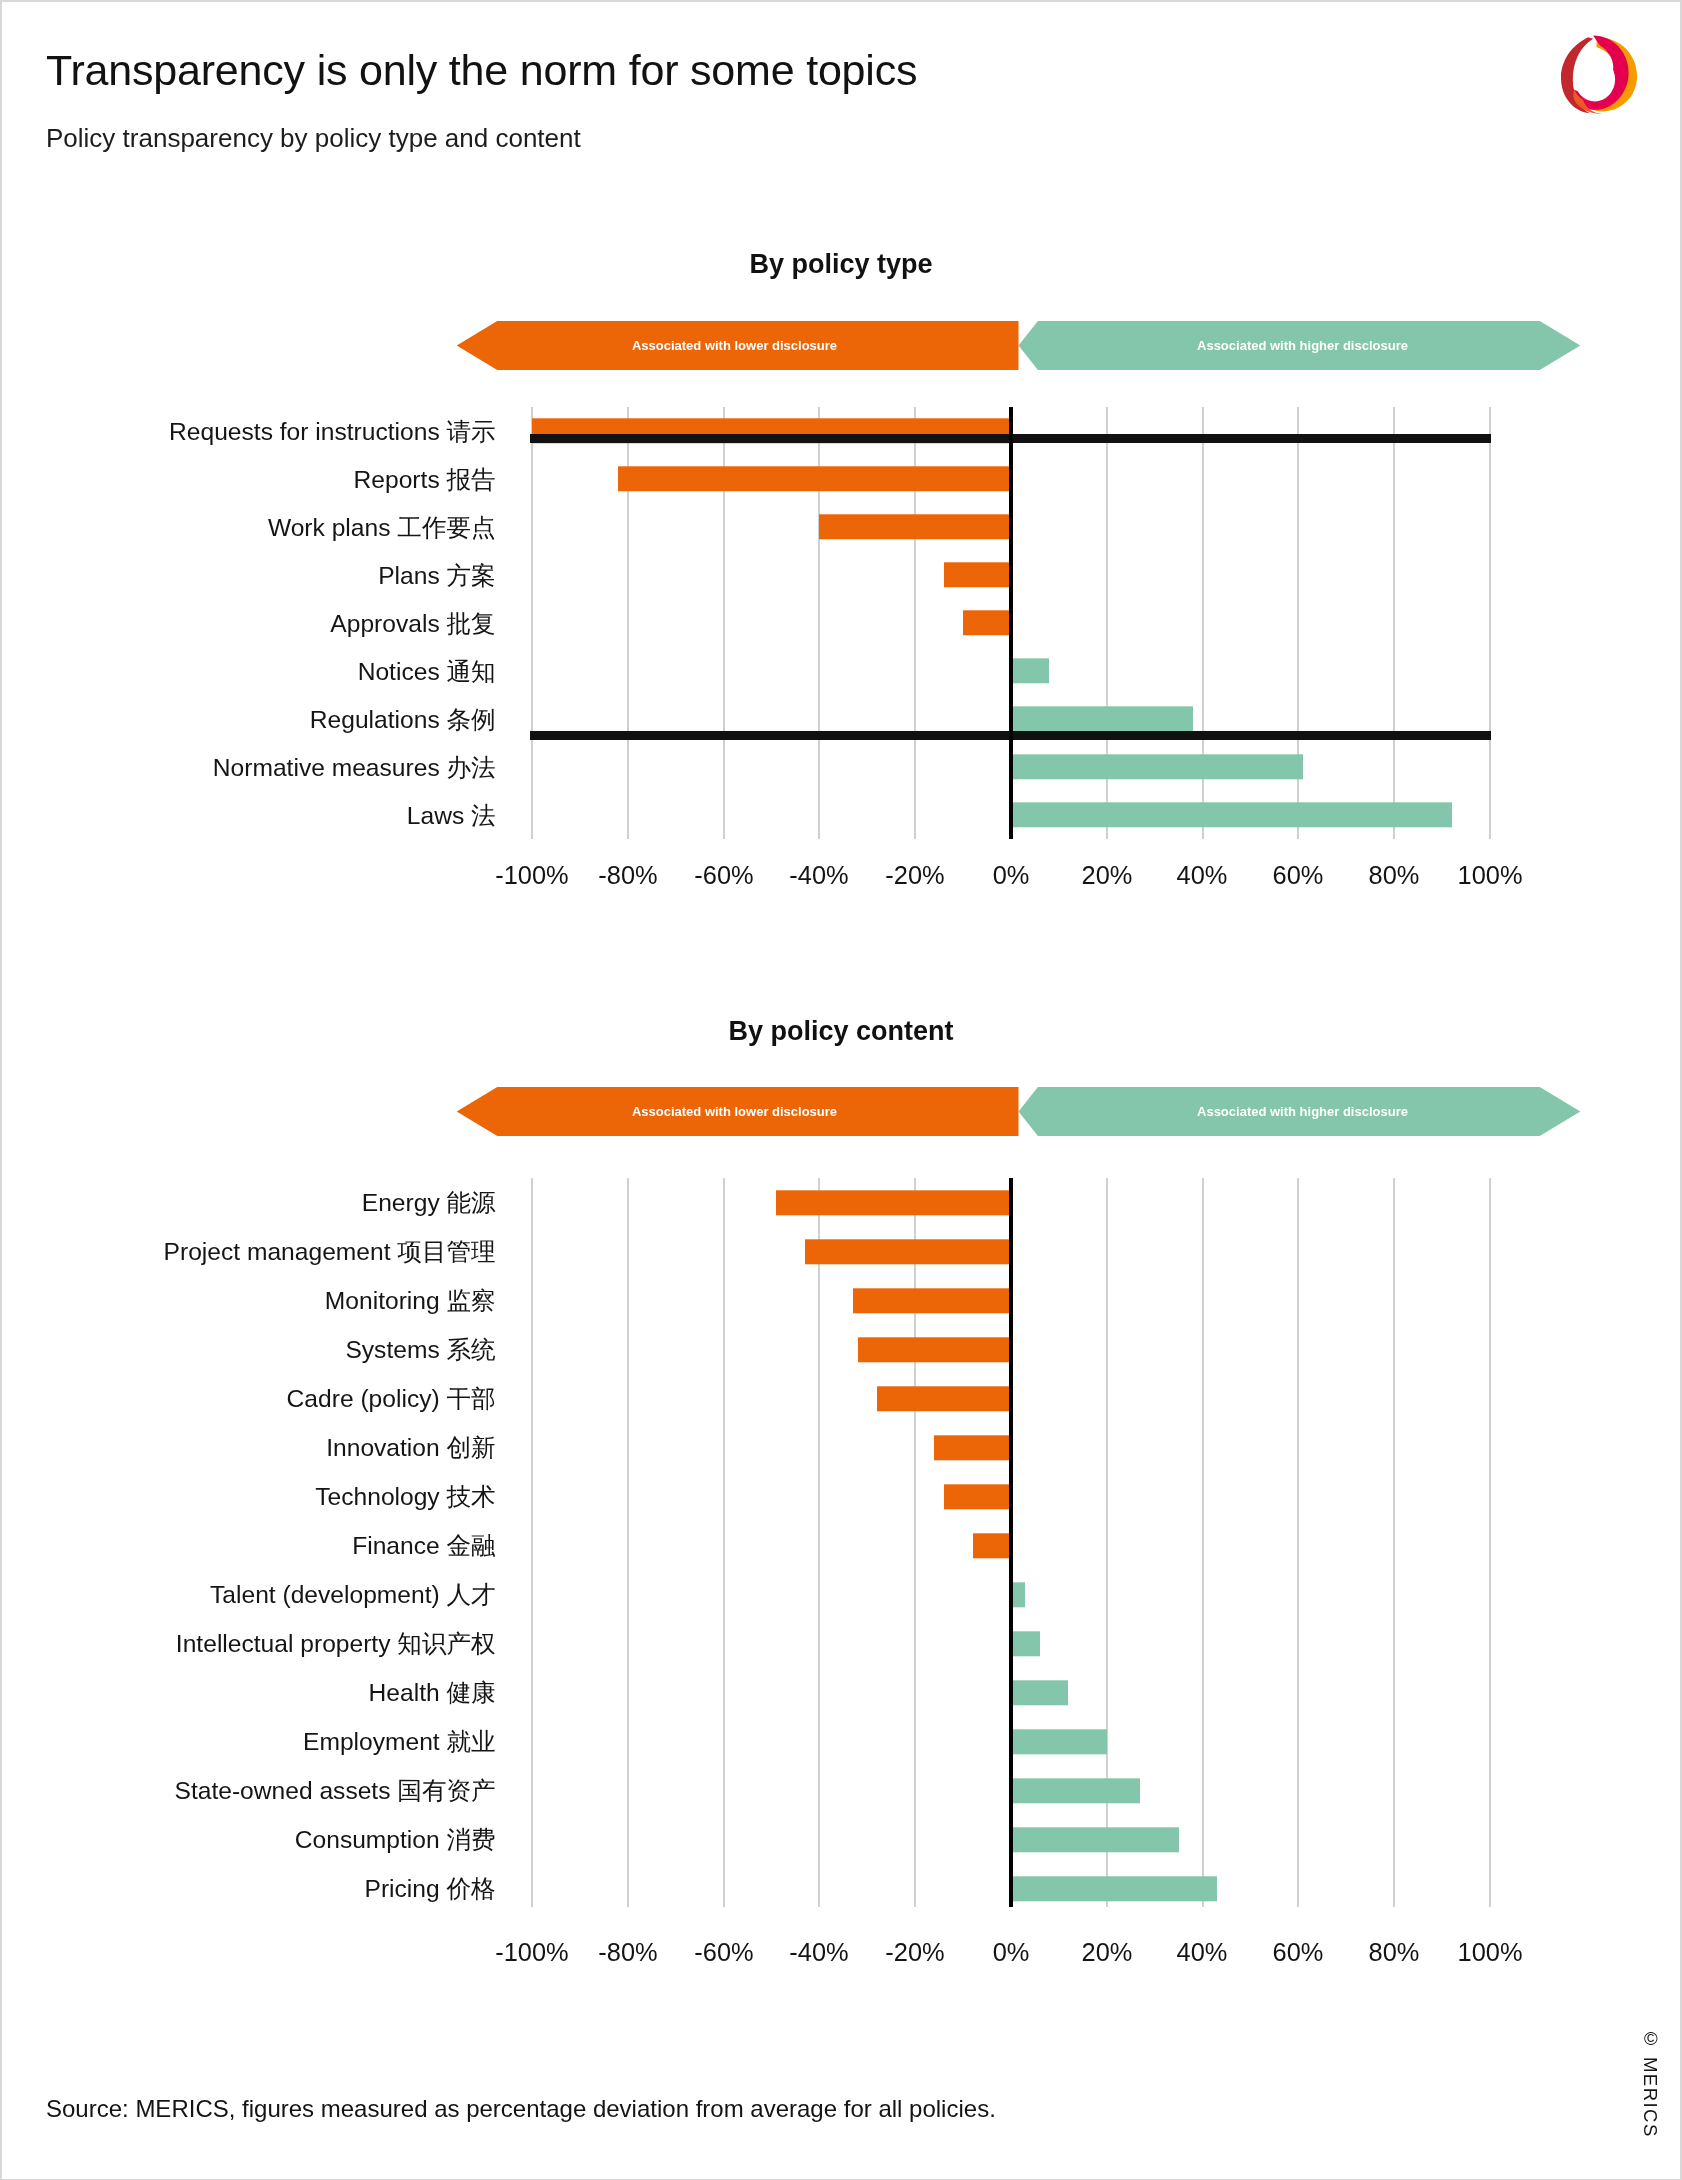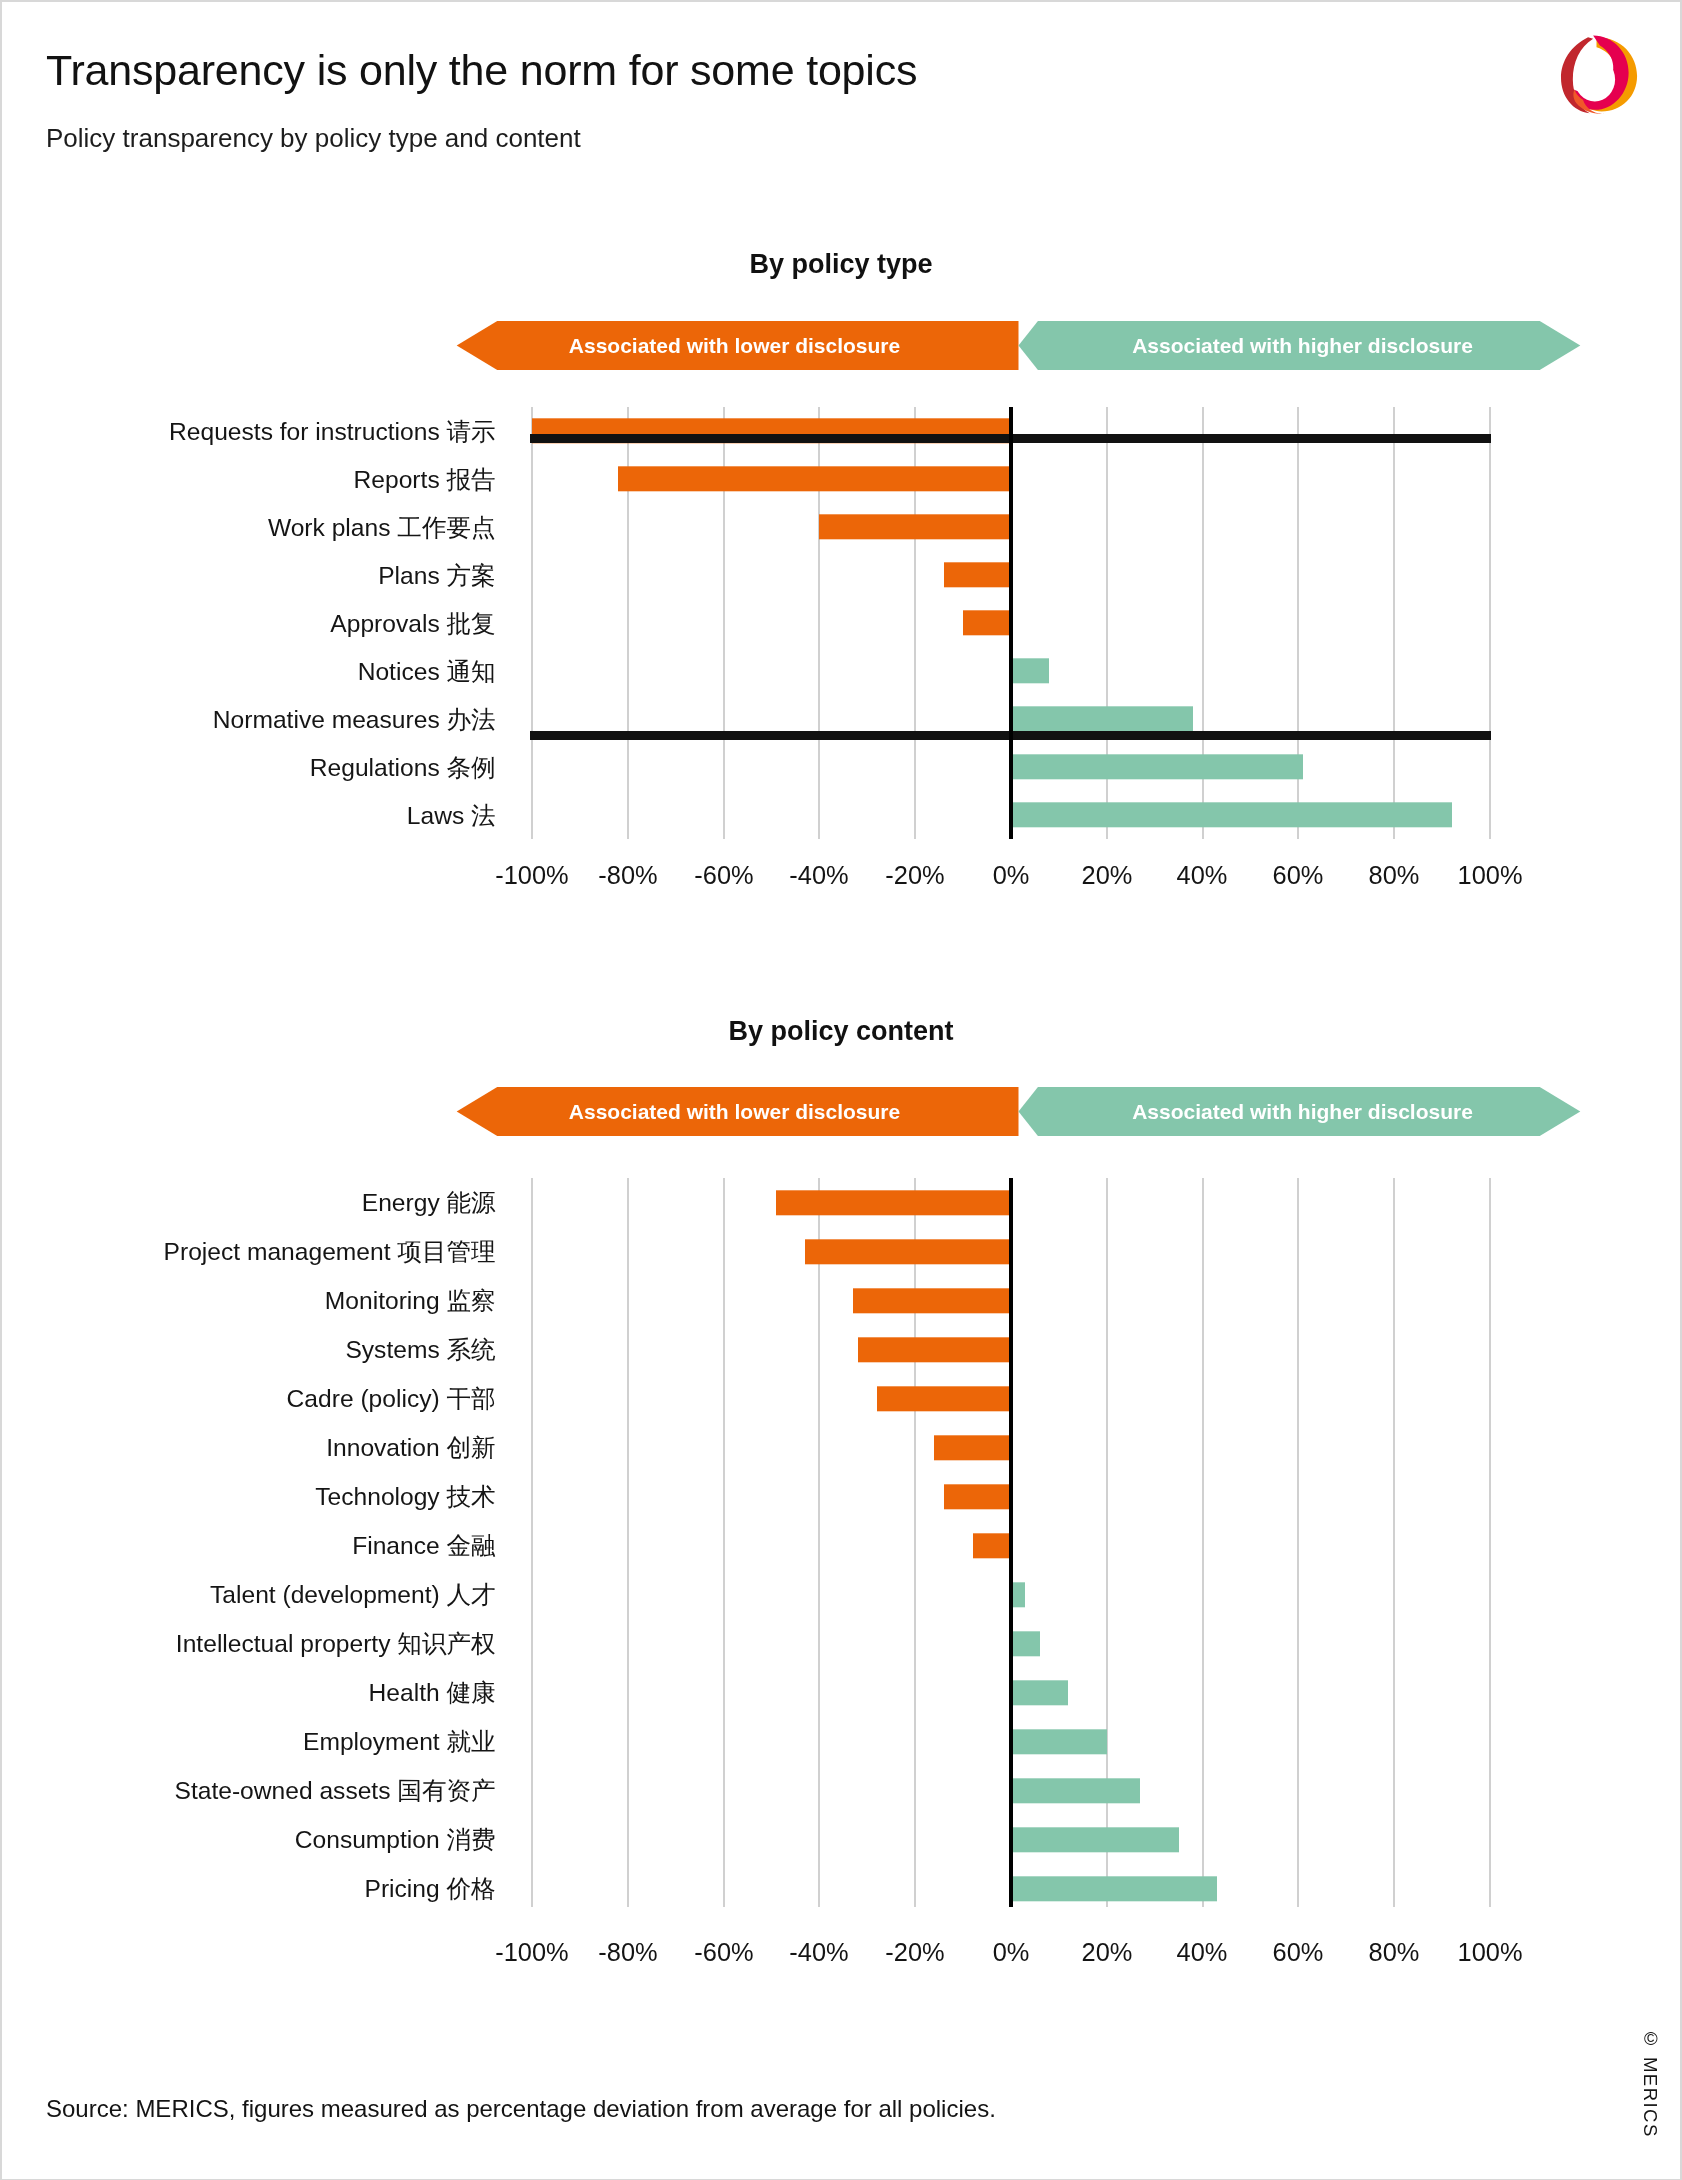--- a/index.html
+++ b/index.html
@@ -38,21 +38,21 @@
   .chart-title.c1{top:247px;}
   .chart-title.c2{top:1014px;}
 
   
   .legend{position:absolute;height:49px;}
   .legend.c1{left:453px;top:319px;width:1127px;}
   .legend.c2{left:453px;top:1085px;width:1127px;}
   .legend svg{display:block;}
   .legend .lbl{
     position:absolute;top:0;height:39px;line-height:49px;
-    font-size:21px;font-weight:700;color:#ffffff;white-space:nowrap;
+    font-size:13px;font-weight:700;color:#ffffff;white-space:nowrap;
   }
   .legend .lbl.low{left:0;width:559px;text-align:center;}
   .legend .lbl.high{right:0;width:559px;text-align:center;}
 
   
   .plot{position:absolute;}
   .plot.c1{left:530px;top:405px;width:958px;height:432px;}
   .plot.c2{left:530px;top:1176px;width:958px;height:729px;}
 
   .gridline{position:absolute;top:0;bottom:0;width:1.7px;background:#d0d0d0;}
@@ -127,22 +127,22 @@
     <span class="lbl high">Associated with higher disclosure</span>
   </div>
 
   <div class="catlabels c1">
       <div class="catlabel" style="height: 48px;">Requests for instructions 请示</div>
       <div class="catlabel" style="height: 48px;">Reports 报告</div>
       <div class="catlabel" style="height: 48px;">Work plans 工作要点</div>
       <div class="catlabel" style="height: 48px;">Plans 方案</div>
       <div class="catlabel" style="height: 48px;">Approvals 批复</div>
       <div class="catlabel" style="height: 48px;">Notices 通知</div>
+      <div class="catlabel" style="height: 48px;">Regulations 条例</div>
       <div class="catlabel" style="height: 48px;">Normative measures 办法</div>
-      <div class="catlabel" style="height: 48px;">Regulations 条例</div>
       <div class="catlabel" style="height: 48px;">Laws 法</div>
     </div>
 
   <div class="plot c1">
     <div class="grid-holder">
         <div class="gridline" style="left: -0.8px;"></div>
         <div class="gridline" style="left: 95px;"></div>
         <div class="gridline" style="left: 191px;"></div>
         <div class="gridline" style="left: 286px;"></div>
         <div class="gridline" style="left: 382px;"></div>

